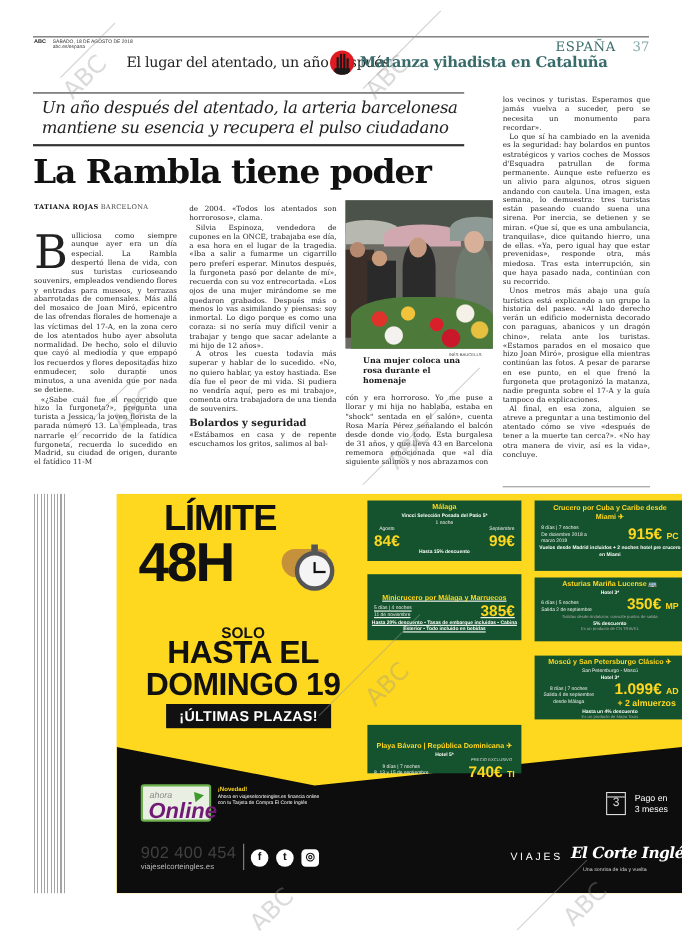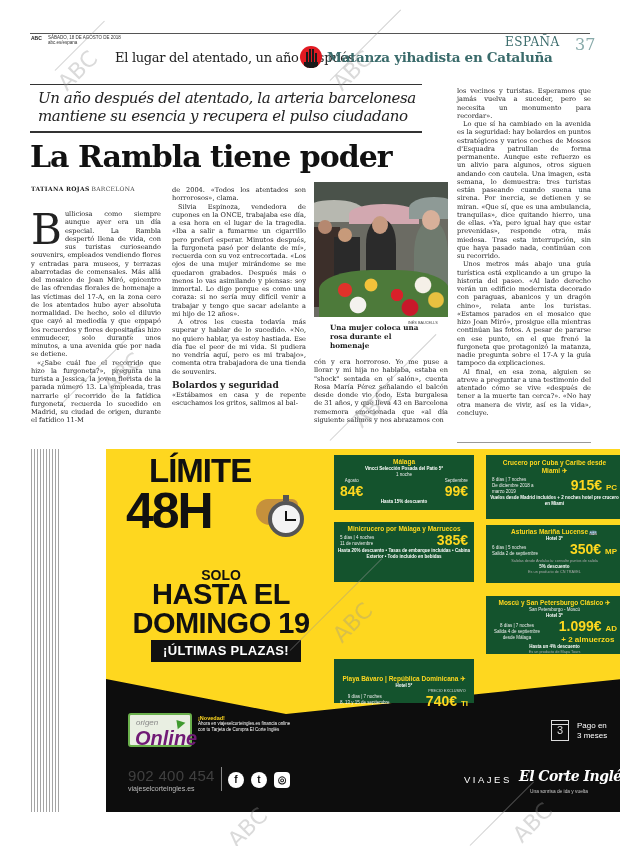--- a/index.html
+++ b/index.html
@@ -4,21 +4,21 @@
 <style>
   * { box-sizing: border-box; margin: 0; padding: 0; }
   html, body { width: 620px; height: 846px; background: #ffffff; overflow: hidden; }
   body { position: relative; font-family: "DejaVu Serif", serif; color: #1a1a1a; }
 
   
   .top-rule { position: absolute; left: 30px; top: 33px; width: 560px; height: 1px; background: #555; }
   .masthead-abc { position: absolute; left: 31px; top: 35px; font-size: 5px; font-weight: bold; font-family: "Liberation Sans", sans-serif; }
   .masthead-date { position: absolute; left: 48px; top: 35px; font-size: 4.5px; line-height: 5px; font-family: "Liberation Sans", sans-serif; color: #333; }
   .section-name { position: absolute; left: 505px; top: 35px; font-size: 12px; color: #3a6b6b; font-family: "DejaVu Serif", serif; letter-spacing: 0.5px; }
-  .page-num { position: absolute; left: 575px; top: 35px; font-size: 16px; color: #8aa; font-family: "DejaVu Serif", serif; }
+  .page-num { position: absolute; left: 575px; top: 35px; font-size: 12px; color: #8aa; font-family: "DejaVu Serif", serif; }
   .topic-left { position: absolute; left: 115px; top: 50px; font-size: 13px; font-family: "DejaVu Serif", serif; color: #222; letter-spacing: -0.3px; }
   .topic-icon { position: absolute; left: 300px; top: 46px; width: 22px; height: 22px; border-radius: 50%; background: radial-gradient(circle at 45% 45%, #e21a22 55%, #b5121a 100%); overflow: hidden; }
   .topic-icon .spire { position: absolute; bottom: 0; width: 2px; background: #1a1a1a; }
   .topic-right { position: absolute; left: 327px; top: 49px; font-size: 13.5px; font-weight: bold; color: #3a6b6b; font-family: "DejaVu Serif", serif; letter-spacing: -0.3px; }
 
   
   .deck-top-rule { position: absolute; left: 30px; top: 84px; width: 392px; height: 1px; background: #333; }
   .deck { position: absolute; left: 38px; top: 89px; width: 380px; font-size: 15px; line-height: 18px; font-style: italic; color: #222; font-family: "DejaVu Serif", serif; letter-spacing: -0.4px; }
   .deck-bottom-rule { position: absolute; left: 30px; top: 131px; width: 392px; height: 2px; background: #333; }
 
@@ -79,21 +79,21 @@
   .card .sb { font-size: 4.5px; line-height: 6px; font-weight: bold; color: #fff; }
   .card .price { color: #fed71f; font-weight: bold; font-size: 14px; line-height: 15px; }
   .card .price small { font-size: 8px; }
   .card .dim { font-size: 3.8px; color: #aaa; line-height: 5px; }
   .card .row { display: flex; justify-content: space-between; align-items: center; padding: 0 6px; }
   .card .row .left { text-align: left; }
   .card .row .center { text-align: center; }
 
   .c-malaga { left: 228px; top: 6px; width: 140px; height: 55px; padding-top: 3px; }
   .c-cuba { left: 380px; top: 6px; width: 137px; height: 64px; padding-top: 4px; }
-  .c-mini { left: 228px; top: 73px; width: 140px; height: 60px; padding-top: 3px; }
+  .c-mini { left: 228px; top: 73px; width: 140px; height: 60px; padding-top: 18px; text-decoration: underline; }
   .c-asturias { left: 380px; top: 76px; width: 137px; height: 58px; padding-top: 3px; }
   .c-crucero { left: 228px; top: 145px; width: 140px; height: 52px; padding-top: 3px; }
   .c-moscu { left: 380px; top: 147px; width: 137px; height: 58px; padding-top: 3px; }
   .c-playa { left: 228px; top: 210px; width: 140px; height: 44px; padding-top: 16px; }
 
   .online-badge { position: absolute; left: 22px; top: 264px; width: 64px; height: 34px; background: #e9efe2; border: 2px solid #6ab04c; border-radius: 3px; }
   .online-badge .ahora { position: absolute; left: 6px; top: 3px; font-size: 8px; font-style: italic; color: #888; font-family: "Liberation Sans", sans-serif; }
   .online-badge .online { position: absolute; left: 5px; top: 12px; font-size: 20px; font-weight: bold; font-style: italic; color: #701a75; font-family: "Liberation Sans", sans-serif; }
   .online-badge .cursor { position: absolute; left: 44px; top: 4px; width: 0; height: 0; border-left: 5px solid transparent; border-right: 5px solid transparent; border-bottom: 8px solid #3f9a2e; transform: rotate(-40deg); }
   .novedad { position: absolute; left: 92px; top: 266px; width: 100px; font-size: 4.5px; line-height: 6px; color: #fff; font-family: "Liberation Sans", sans-serif; }
@@ -289,21 +289,21 @@
         <div class="s">8, 13 y 15 de septiembre</div>
       </div>
       <div class="center">
         <div class="dim" style="color:#ddd">PRECIO EXCLUSIVO</div>
         <div class="price"><span>740€</span> <small>TI</small></div>
       </div>
     </div>
   </div>
 
   <div class="online-badge">
-    <span class="ahora">origen</span>
+    <span class="ahora">ahora</span>
     <span class="online">Online</span>
     <span class="cursor"></span>
   </div>
   <div class="novedad">
     <div class="nt">¡Novedad!</div>
     <div>Ahora en viajeselcorteingles.es financia online con tu Tarjeta de Compra El Corte Inglés</div>
   </div>
   <div class="phone">902 400 454</div>
   <div class="web">viajeselcorteingles.es</div>
   <div class="v-div"></div>

